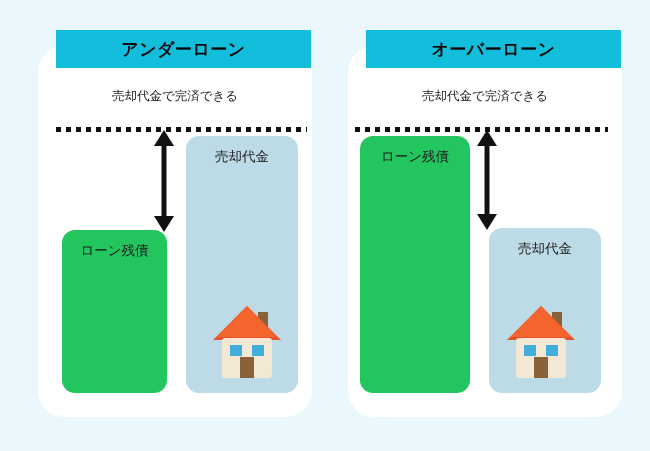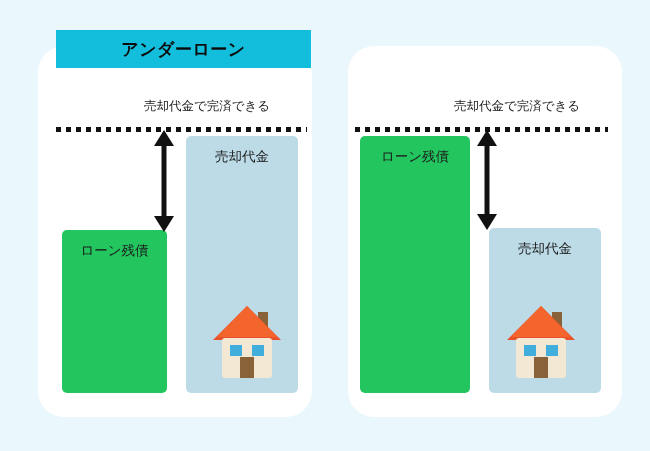--- a/index.html
+++ b/index.html
@@ -51,27 +51,26 @@
     font-size: 17px;
     font-weight: bold;
     color: #0b0b0b;
     letter-spacing: 0.5px;
     line-height: 1;
   }
 
   
   .caption {
     position: absolute;
-    top: 100px;
+    top: 90px;
     width: 274px;
     text-align: center;
     font-size: 12.5px;
     color: #1c1c1c;
     line-height: 1;
-    margin-left: 32px;
   }
   .caption.left  { left: 38px; }
   .caption.right { left: 348px; }
 
   
   .dotted-line {
     position: absolute;
     top: 127px;
     height: 5px;
     background-image: repeating-linear-gradient(
@@ -79,21 +78,21 @@
       #111111 0px, #111111 5px,
       rgba(0,0,0,0) 5px, rgba(0,0,0,0) 10px
     );
   }
   .dotted-line.left  { left: 56px;  width: 251px; }
   .dotted-line.right { left: 355px; width: 253px; }
 
   
   .bar {
     position: absolute;
-    border-radius: 5px;
+    border-radius: 13px;
   }
   .bar-light { background: #22c55e; }
   .bar-dark  { background: #bcdbe7; }
 
   .bar-label {
     position: absolute;
     top: 14px;
     left: 0;
     width: 100%;
     text-align: center;
@@ -165,20 +164,23 @@
   </svg>
 
   <svg class="arrow" style="left:150px; top:130px;" width="28" height="102" viewBox="0 0 28 102">
     <line x1="14" y1="12" x2="14" y2="90" stroke="#111111" stroke-width="5"></line>
     <polygon points="14,0 24,16 4,16" fill="#111111"></polygon>
     <polygon points="14,102 24,86 4,86" fill="#111111"></polygon>
   </svg>
 
   <div class="panel panel-right"></div>
 
+  <div class="header-band right">
+    <span class="header-title">オーバーローン</span>
+  </div>
 
   <div class="caption right">売却代金で完済できる</div>
 
   <div class="dotted-line right"></div>
 
   <div class="bar bar-light rp-loan">
     <span class="bar-label">ローン残債</span>
   </div>
 
   <div class="bar bar-dark rp-price">

